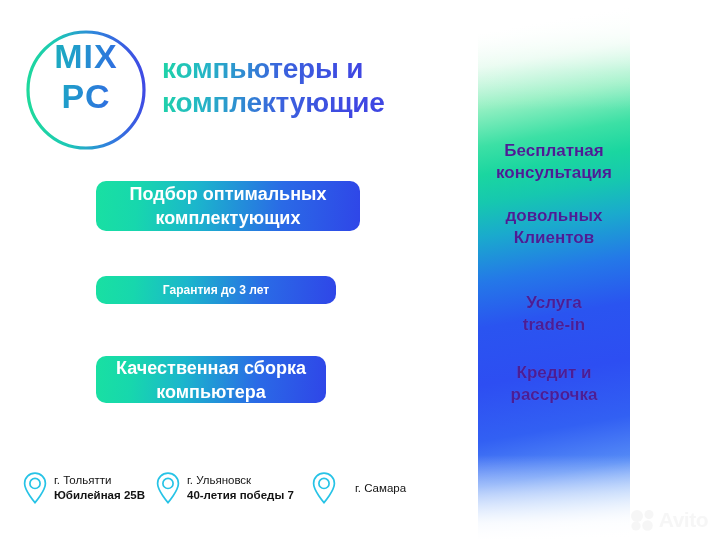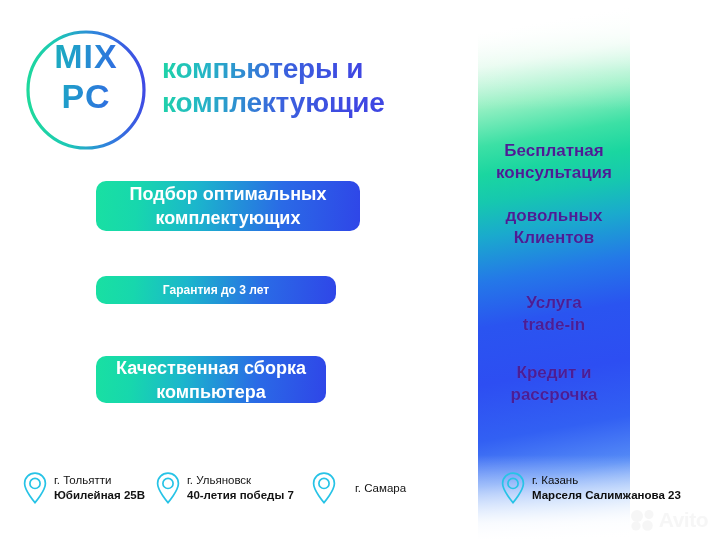--- a/index.html
+++ b/index.html
@@ -309,30 +309,20 @@
     <div class="address addr-3">
       <svg class="pin-icon" viewBox="0 0 26 34">
         <path d="M13 2.2 C7.2 2.2 2.6 6.8 2.6 12.5 C2.6 19.6 13 31.6 13 31.6 C13 31.6 23.4 19.6 23.4 12.5 C23.4 6.8 18.8 2.2 13 2.2 Z" fill="none" stroke="#27c3e6" stroke-width="1.7"></path>
         <circle cx="13" cy="12.4" r="5.1" fill="none" stroke="#27c3e6" stroke-width="1.7"></circle>
       </svg>
       <div class="addr-text">
         <div class="addr-city">г. Самара</div>
       </div>
     </div>
 
-    <div class="address addr-4">
-      <svg class="pin-icon" viewBox="0 0 26 34">
-        <path d="M13 2.2 C7.2 2.2 2.6 6.8 2.6 12.5 C2.6 19.6 13 31.6 13 31.6 C13 31.6 23.4 19.6 23.4 12.5 C23.4 6.8 18.8 2.2 13 2.2 Z" fill="none" stroke="#27c3e6" stroke-width="1.7"></path>
-        <circle cx="13" cy="12.4" r="5.1" fill="none" stroke="#27c3e6" stroke-width="1.7"></circle>
-      </svg>
-      <div class="addr-text">
-        <div class="addr-city">г. Казань</div>
-        <div>Марселя Салимжанова 23</div>
-      </div>
-    </div>
 
   </div>
 
   <div class="watermark">
     <svg width="26" height="22" viewBox="0 0 26 22">
       <circle cx="7" cy="7" r="6" fill="#e2e2e2"></circle>
       <circle cx="19" cy="5.5" r="4.5" fill="#e2e2e2"></circle>
       <circle cx="6" cy="17" r="4.6" fill="#e2e2e2"></circle>
       <circle cx="17.5" cy="16.5" r="5.3" fill="#e2e2e2"></circle>
     </svg>

